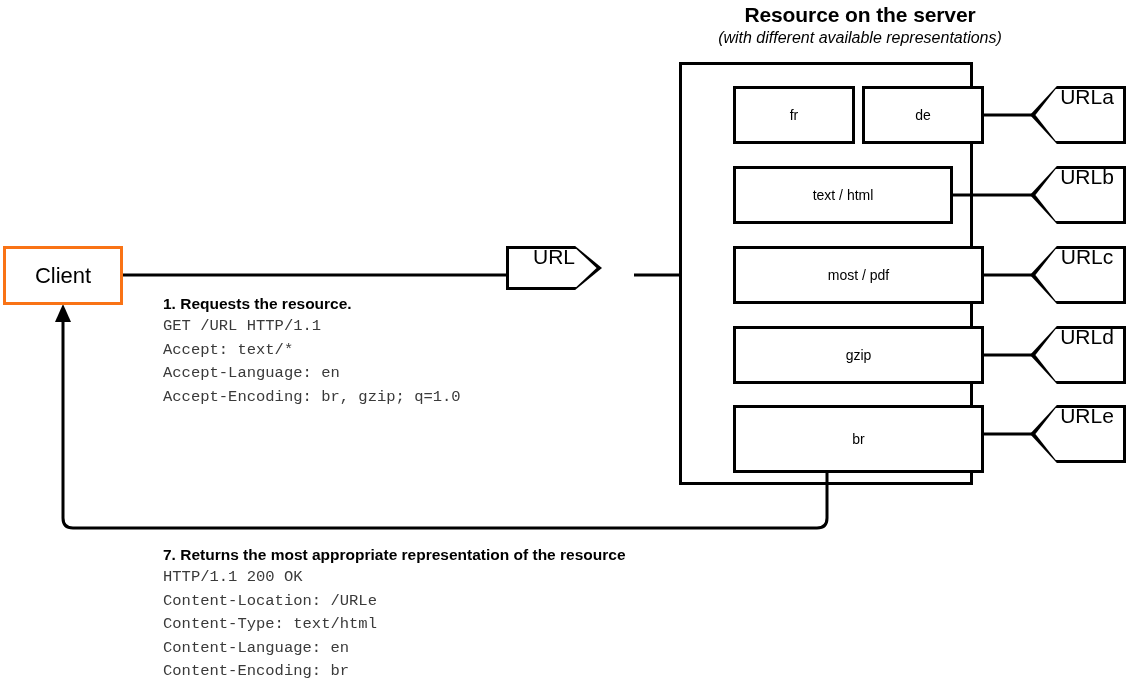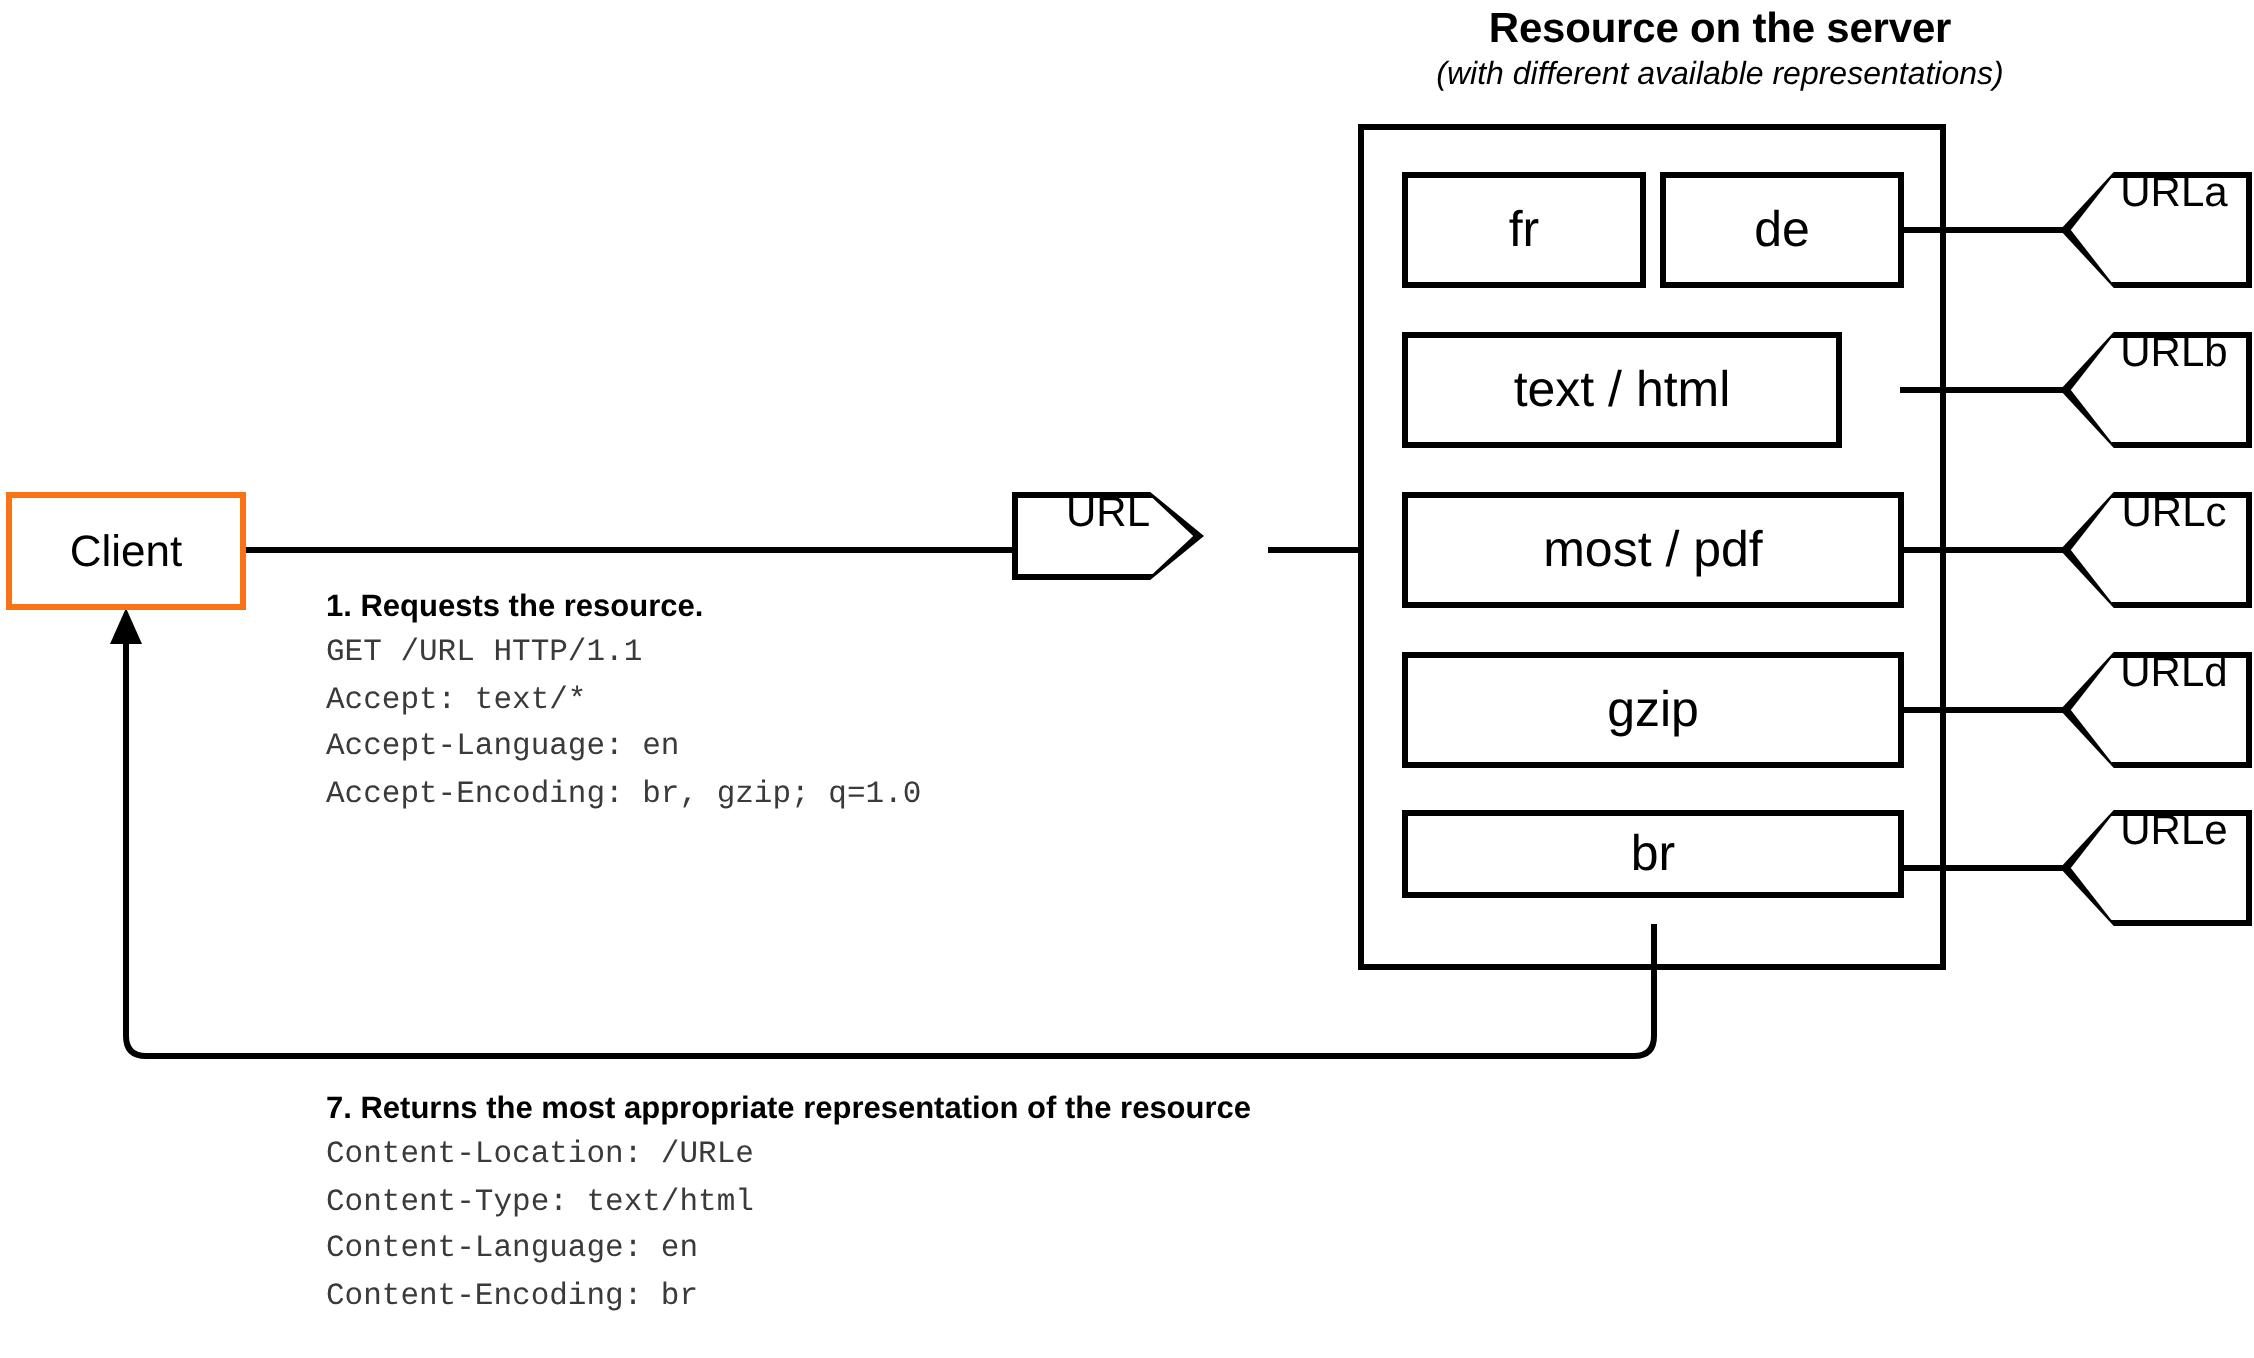--- a/index.html
+++ b/index.html
@@ -75,22 +75,23 @@
     height: 59px;
   }
   .rep-box {
     position: absolute;
     box-sizing: border-box;
     border: 3px solid #000000;
     background: #ffffff;
     display: flex;
     align-items: center;
     justify-content: center;
-    font-size: 25px;
+    font-size: 14px;
     line-height: 1;
+    margin-left: 32px;
   }
 
   
   .tag {
     position: absolute;
     display: flex;
     align-items: flex-start;
     justify-content: center;
     font-size: 21px;
     line-height: 1;
@@ -202,21 +203,21 @@
   </div>
 
   <div class="rep-box" style="left:701px; top:246px; width:251px; height:58px;">
     <span>most / pdf</span>
   </div>
 
   <div class="rep-box" style="left:701px; top:326px; width:251px; height:58px;">
     <span>gzip</span>
   </div>
 
-  <div class="rep-box" style="left:701px; top:405px; width:251px; height:44px;">
+  <div class="rep-box" style="left:701px; top:405px; width:251px; height:68px;">
     <span>br</span>
   </div>
 
   <div class="tag tag-left" style="left:1030px; top:86px; width:96px; height:58px;">
     <span class="inner"></span>
     <span class="label">URLa</span>
   </div>
   <div class="tag tag-left" style="left:1030px; top:166px; width:96px; height:58px;">
     <span class="inner"></span>
     <span class="label">URLb</span>
@@ -237,19 +238,20 @@
   <div class="note" id="note-request">
     <div class="note-title">1. Requests the resource.</div>
     <div class="note-line">GET /URL HTTP/1.1</div>
     <div class="note-line">Accept: text/*</div>
     <div class="note-line">Accept-Language: en</div>
     <div class="note-line">Accept-Encoding: br, gzip; q=1.0</div>
   </div>
 
   <div class="note" id="note-response">
     <div class="note-title">7. Returns the most appropriate representation of the resource</div>
+    <div class="note-line">HTTP/1.1 200 OK</div>
     <div class="note-line">Content-Location: /URLe</div>
     <div class="note-line">Content-Type: text/html</div>
     <div class="note-line">Content-Language: en</div>
     <div class="note-line">Content-Encoding: br</div>
   </div>
 
 </div>
 
 </body></html>

